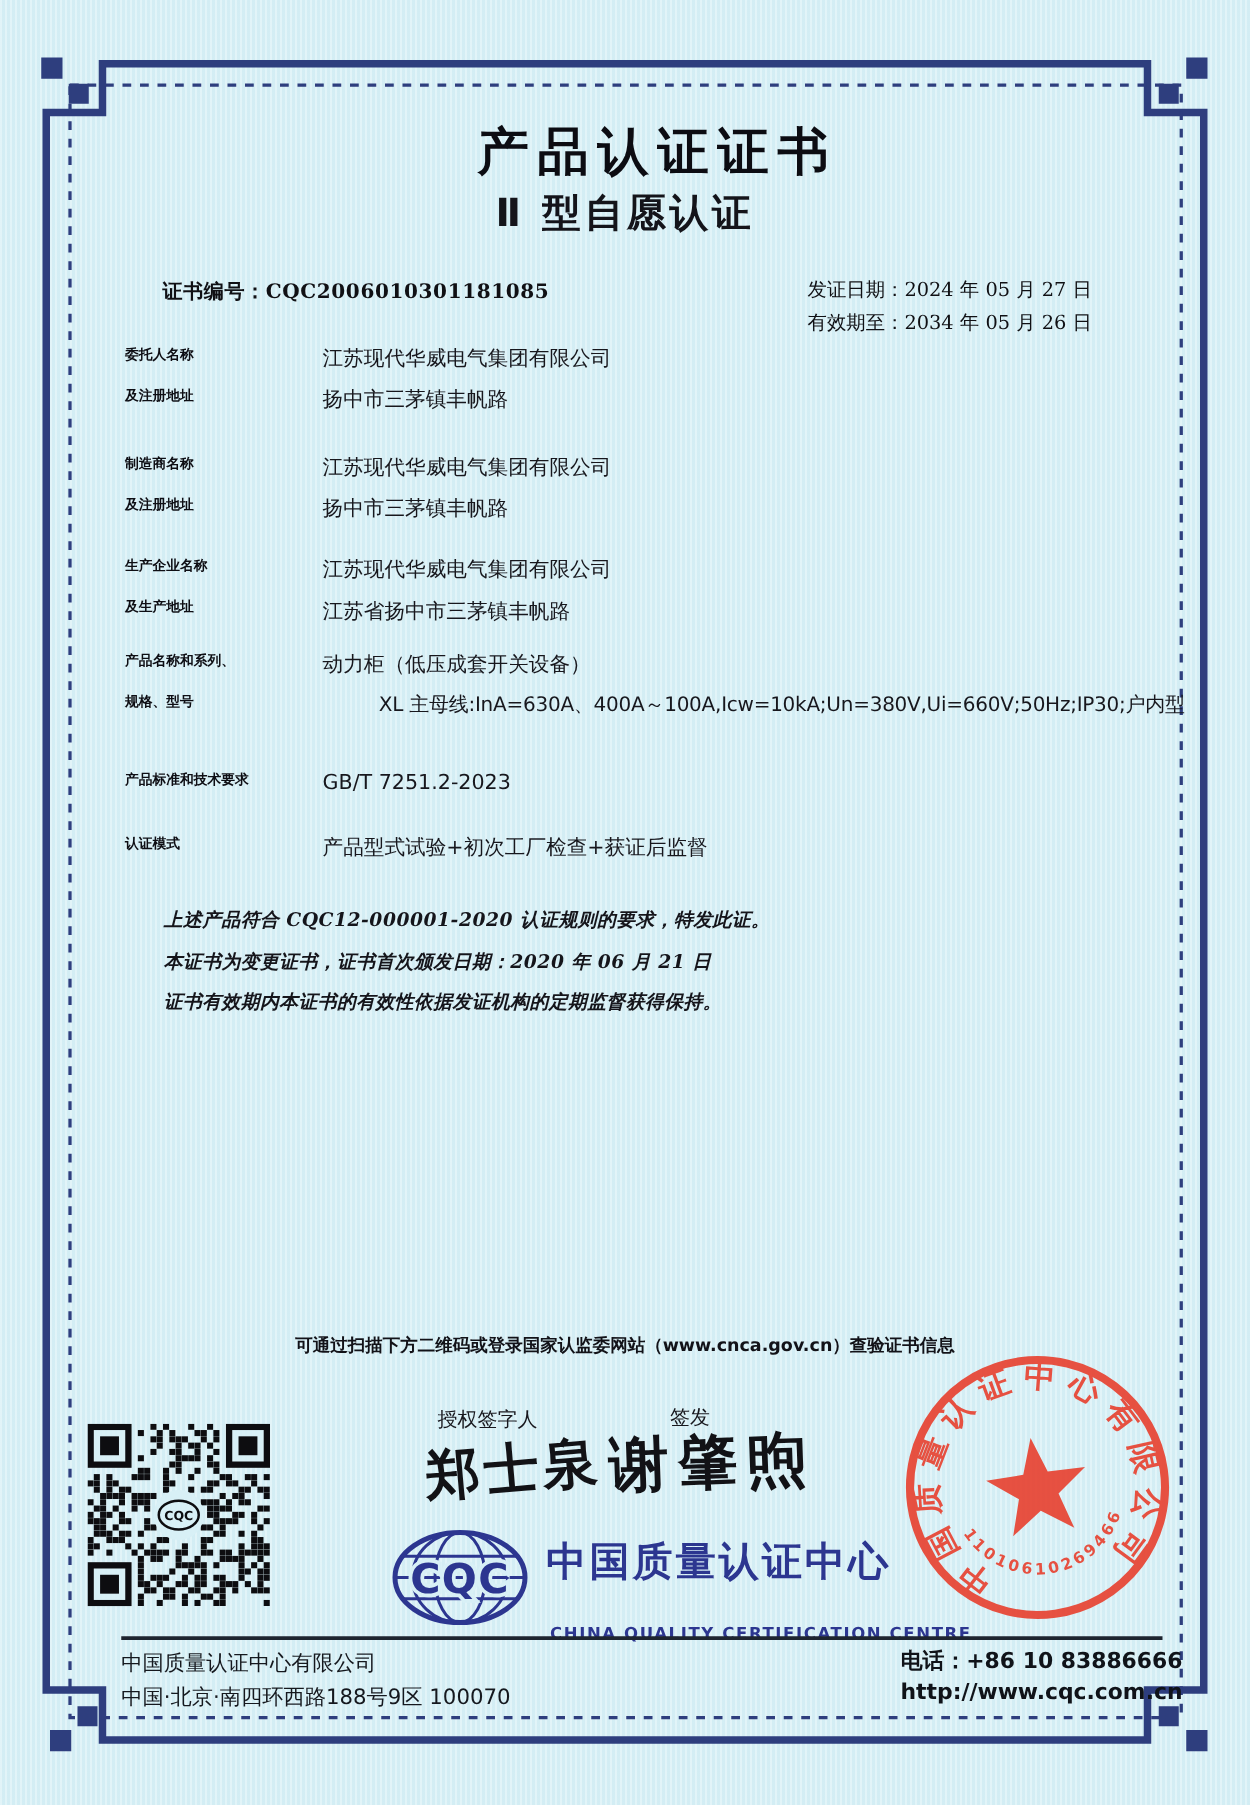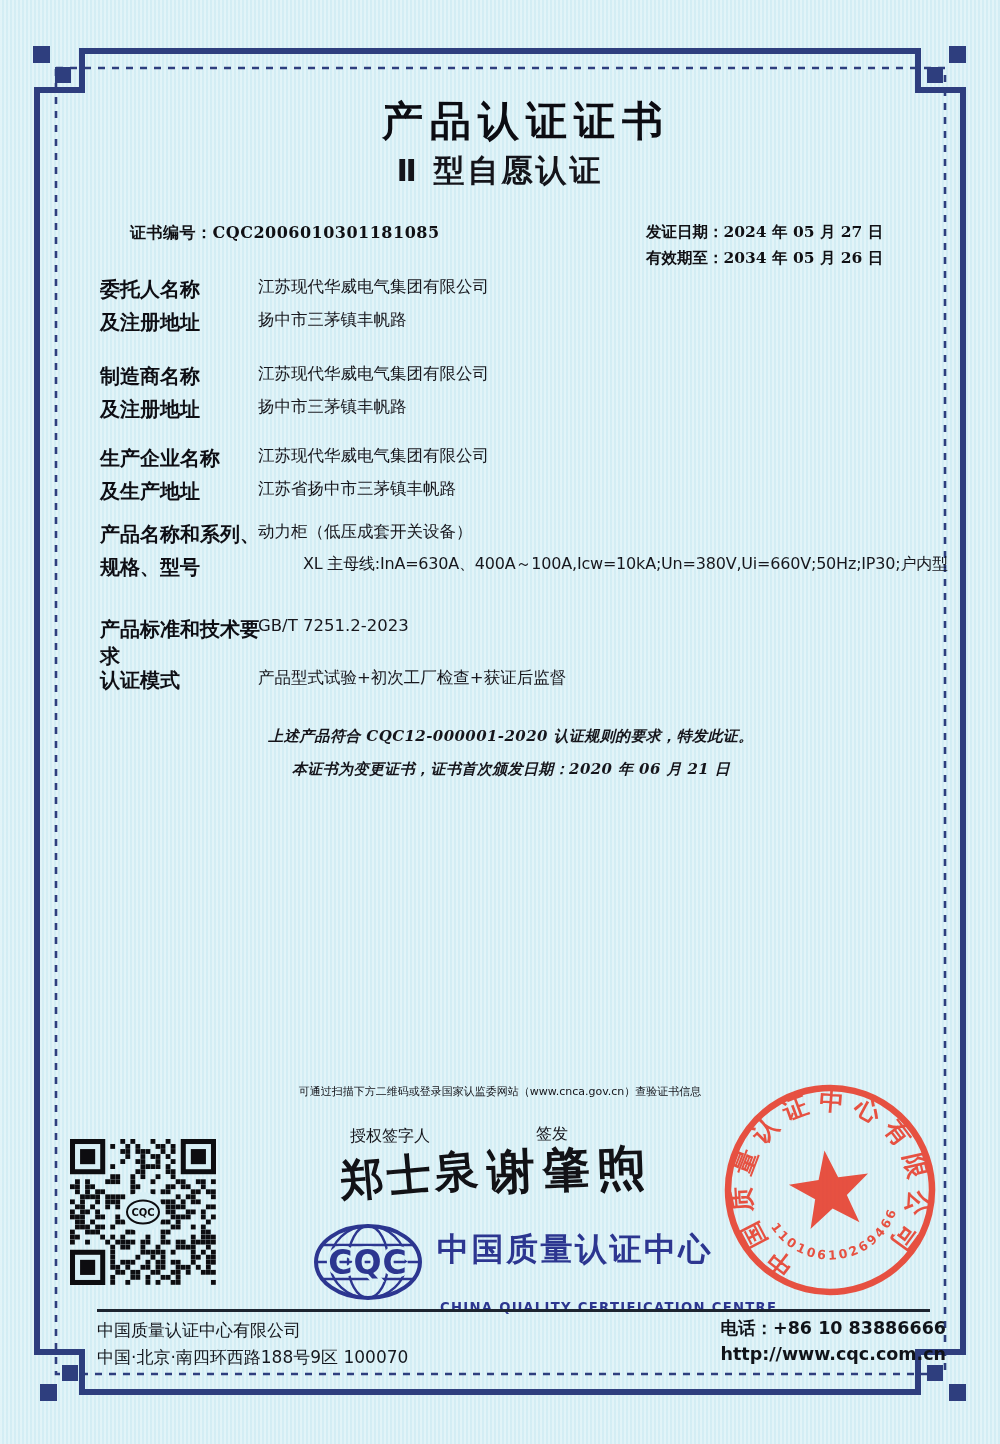--- a/index.html
+++ b/index.html
@@ -14,32 +14,32 @@
   svg{display:block;}
   
   .frame{left:0;top:0;pointer-events:none;}
   
   .title{left:0;top:94px;width:100%;text-align:center;font-size:41px;font-weight:bold;
          letter-spacing:7px;color:#0c0c12;padding-left:26px;}
   .subtitle{left:0;top:150px;width:100%;text-align:center;font-size:31px;font-weight:600;
          letter-spacing:3px;color:#14141a;}
   .kai{font-family:"DejaVu Serif","Liberation Serif",serif;padding-left:28px;}
   .certno{left:102px;top:223px;font-size:16px;font-weight:700;letter-spacing:.5px;}
-  .dates{left:618px;top:219px;width:272px;font-size:15.5px;font-weight:700;line-height:26px;}
+  .dates{left:618px;top:219px;width:272px;font-size:15.5px;font-weight:400;line-height:26px;}
   
   .info-row{left:0;top:0;width:900px;}
-  .lbl{position:absolute;left:100px;width:170px;font-size:20px;font-weight:bold;color:#0e0e14;}
+  .lbl{position:absolute;left:100px;width:170px;font-size:11px;font-weight:bold;color:#0e0e14;}
   .val{position:absolute;left:258px;width:700px;font-size:16.5px;font-weight:500;color:#17171d;}
   .line2{top:33px;}
   .spec{font-size:16px;letter-spacing:-.2px;padding-left:45px;}
   
   .para{left:103px;width:760px;font-size:15px;font-weight:600;font-style:italic;
-        color:#15151b;letter-spacing:.4px;text-align:center;}
-  
-  .verify{left:0;top:1068px;width:100%;text-align:center;font-size:11px;font-weight:400;color:#121218;margin-top:16px;}
+        color:#15151b;letter-spacing:.4px;}
+  
+  .verify{left:0;top:1068px;width:100%;text-align:center;font-size:14px;font-weight:700;color:#121218;}
   .sign-label{font-size:16px;font-weight:500;color:#17171d;}
   .signature{font-family:"DejaVu Serif","Liberation Serif",serif;font-weight:700;color:#121216;}
   .sig1{left:340px;top:1146px;font-size:44px;letter-spacing:3px;transform:rotate(-5deg);}
   .sig2{left:487px;top:1138px;font-size:48px;letter-spacing:7px;transform:rotate(-2deg);}
   .logo-cn{left:437px;top:1228px;font-size:32px;font-weight:700;color:#2c3690;letter-spacing:2.5px;}
   .logo-en{left:440px;top:1274px;font-size:13.2px;font-weight:700;color:#2c3690;letter-spacing:1.3px;margin-top:26px;}
   
   .rule{left:97px;top:1309px;width:833px;height:3px;background:#1e2530;}
   .f-left{left:97px;width:520px;font-size:17px;font-weight:500;color:#15181e;}
   .f-right{left:560px;width:386px;text-align:right;font-size:17.5px;font-weight:600;color:#101319;}
@@ -105,20 +105,21 @@
     <div class="val">GB/T 7251.2-2023</div>
   </div>
 
   <div class="abs info-row" style="top:667px">
     <div class="lbl">认证模式</div>
     <div class="val">产品型式试验+初次工厂检查+获证后监督</div>
   </div>
 
   <div class="abs para kai" style="top:727px">上述产品符合 CQC12-000001-2020 认证规则的要求，特发此证。</div>
   <div class="abs para kai" style="top:760px">本证书为变更证书，证书首次颁发日期：2020 年 06 月 21 日</div>
+  <div class="abs para kai" style="top:792px">证书有效期内本证书的有效性依据发证机构的定期监督获得保持。</div>
 
   <div class="abs verify">可通过扫描下方二维码或登录国家认监委网站（www.cnca.gov.cn）查验证书信息</div>
 
   <div class="abs sign-label" style="left:350px;top:1126px">授权签字人</div>
   <div class="abs sign-label" style="left:536px;top:1124px">签发</div>
   <div class="abs signature sig1">郑士泉</div>
   <div class="abs signature sig2">谢肇煦</div>
 
   <svg id="qr-svg" class="abs" style="left:70px;top:1139px" width="146" height="146" viewBox="0 0 146 146">
       <rect x="50.3448275862069" y="0" width="4.833103448275862" height="4.833103448275862" fill="#0d0d10"></rect>

